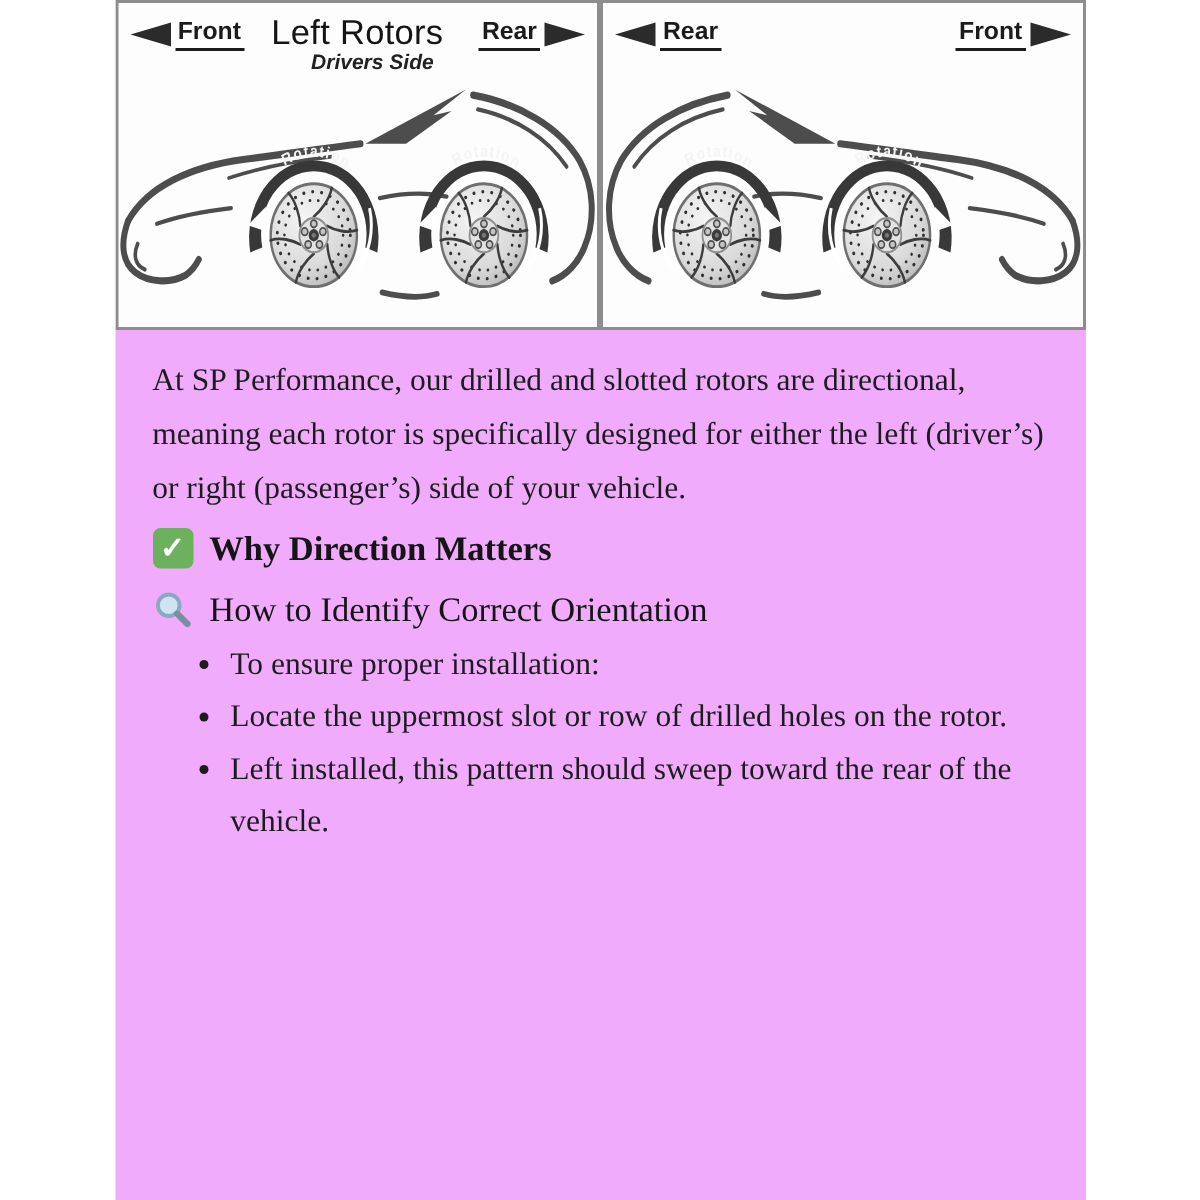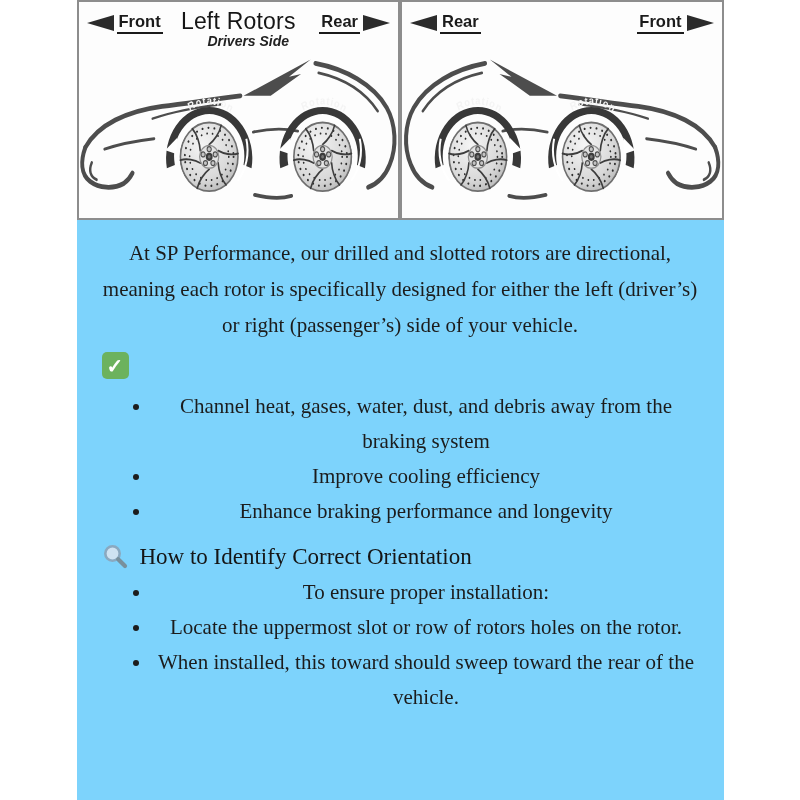--- a/index.html
+++ b/index.html
@@ -1,18 +1,18 @@
 <!DOCTYPE html>
 <html><head>
 <meta charset="utf-8">
 <style>
   * { margin:0; padding:0; box-sizing:border-box; }
   html,body { background:#ffffff; }
   .page {
-    width:647px; height:800px; margin:0 auto; background:#7dd3fc;
+    width:647px; height:800px; margin:0 auto; background:#f0abfc;
     overflow:hidden; color:#1c1c1c;
     font-family:"Liberation Serif", serif;
   }
 
   
   .figure { display:flex; height:220px; background:#ffffff; }
   .panel {
     flex:1; border:2.5px solid #8d8d8d; background:#fdfdfd;
     position:relative; overflow:hidden;
   }
@@ -30,21 +30,21 @@
     color:#1b1b1b; border-bottom:2.5px solid #1b1b1b; padding:0 2px 1px;
   }
   .tri { width:0; height:0; border-top:8px solid transparent; border-bottom:8px solid transparent; }
   .tri.w { border-right:27px solid #2b2b2b; }  
   .tri.e { border-left:27px solid #2b2b2b; }   
   .car-svg { display:block; width:100%; height:162px; }
   .sketch { stroke:#4d4d4d; fill:none; stroke-linecap:round; }
   .rot-text { font-family:"Liberation Sans", sans-serif; font-size:11.5px; font-weight:700; fill:#f4f4f4; letter-spacing:1.1px; }
 
   
-  .article { padding:15px 25px 0 25px;text-align:center; }
+  .article { padding:15px 25px 0 25px; }
   .intro { font-size:21px; line-height:36px; max-width:692px; }
   .sec-heading {
     display:flex; align-items:center; gap:11px;
     font-size:23px; color:#151515;
   }
   .sec-heading.bold { font-weight:700; margin-top:9px; }
   .sec-heading.normal { font-weight:400; margin-top:14px; }
   .emoji-check {
     width:27px; height:27px; border-radius:5px; background:#6cb25e;
     display:inline-flex; align-items:center; justify-content:center;
@@ -235,37 +235,33 @@
       </svg>
     </div>
   </div>
 
   <div class="article">
 
     <p class="intro">At SP Performance, our drilled and slotted rotors are directional, meaning each rotor is specifically designed for either the left (driver’s) or right (passenger’s) side of your vehicle.</p>
 
     <div class="sec-heading bold">
       <span class="emoji-check">✓</span>
-    </div>
-
-
-    <ul class="blist">
-      <li>Channel heat, gases, water, dust, and debris away from the braking system</li>
-      <li>Improve cooling efficiency</li>
-      <li>Enhance braking performance and longevity</li>
-    </ul>
+      <span>Why Direction Matters</span>
+    </div>
+
+
 
     <div class="sec-heading normal">
       <svg class="emoji-mag" viewBox="0 0 27 27">
         <circle cx="10.5" cy="10.5" r="7.2" fill="#cfe3f2" stroke="#8aa9c0" stroke-width="2.6"></circle>
         <line x1="16.2" y1="16.2" x2="23" y2="23" stroke="#78909c" stroke-width="4.2" stroke-linecap="round"></line>
       </svg>
       <span>How to Identify Correct Orientation</span>
     </div>
 
     <ul class="blist second">
       <li>To ensure proper installation:</li>
-      <li>Locate the uppermost slot or row of rotors holes on the rotor.</li>
-      <li>When installed, this toward should sweep toward the rear of the vehicle.</li>
+      <li>Locate the uppermost slot or row of drilled holes on the rotor.</li>
+      <li>Left installed, this pattern should sweep toward the rear of the vehicle.</li>
     </ul>
 
   </div>
 </div>
 
 </body></html>

